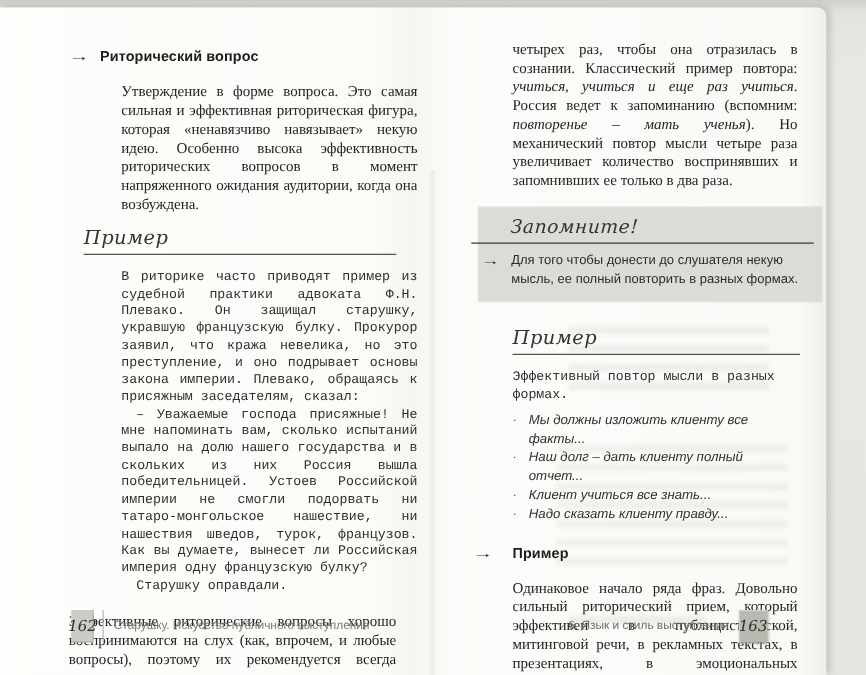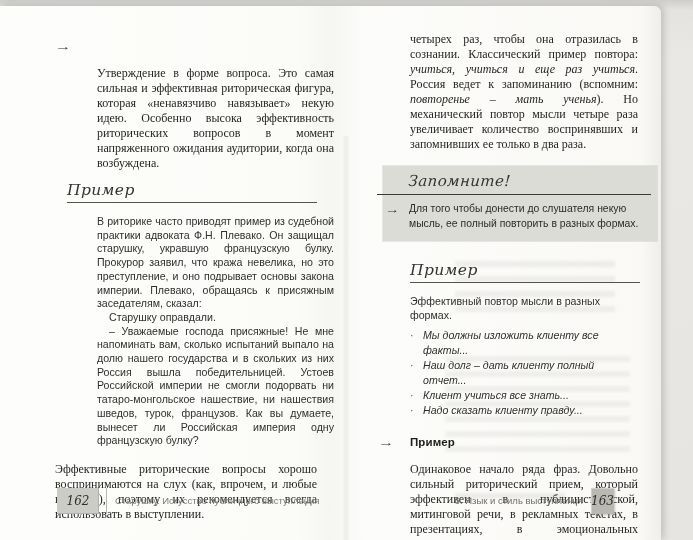--- a/index.html
+++ b/index.html
@@ -30,21 +30,21 @@
   .col-right .head .arrow{width:32px;flex:0 0 32px;}
 
   .serif-p{font-size:12px;line-height:15px;text-align:justify;color:#262523;margin:0;}
   .indent-l{margin-left:42px;}
   .indent-r{margin-left:32px;}
 
   .script-head{font-family:"DejaVu Serif",serif;font-style:italic;font-size:15.5px;
         color:#34332f;letter-spacing:.4px;transform:skewX(-4deg);transform-origin:left bottom;}
   .script-rule{border-bottom:1.5px solid #55534d;padding-bottom:3px;}
 
-  .sans-block{font-family:Liberation Sans, sans-serif;font-size:10.6px;line-height:13.7px;
+  .sans-block{font-family:Liberation Mono, monospace;font-size:10.6px;line-height:13.7px;
         text-align:justify;color:#302f2d;}
   .sans-block p{margin:0;}
   .sans-block p.para-indent{text-indent:12px;}
 
   .bullets{font-family:"Liberation Sans",sans-serif;font-style:italic;font-size:10.6px;
         line-height:15px;color:#302f2d;}
   .bullet-row{display:flex;}
   .bullet-dot{width:13px;flex:0 0 13px;font-style:normal;color:#555;}
 
   .remember-box{
@@ -55,21 +55,21 @@
   .remember-rule{border-bottom:1.6px solid #3b3a37;margin:4px 0 7px -31px;}
   .remember-body{display:flex;font-family:"Liberation Sans",sans-serif;font-size:10.4px;
         line-height:14.5px;color:#2c2b29;}
   .remember-body .arrow{flex:0 0 24px;margin-left:-23px;transform:scaleX(1.4);
         transform-origin:left center;font-size:10.5px;}
 
   .footer{position:absolute;top:481px;height:27px;display:flex;align-items:center;
         font-family:"Liberation Sans",sans-serif;font-size:9.5px;color:#7b7a75;}
   .footer-left{left:57px;}
   .footer-right{right:47px;}
-  .pagenum-box{width:42px;height:26px;display:flex;align-items:center;justify-content:center;
+  .pagenum-box{width:18px;height:26px;display:flex;align-items:center;justify-content:center;
         font-family:"DejaVu Serif",serif;font-style:italic;font-size:12px;color:#2e2d2a;}
   .box-left{background:#ccccc6;box-shadow:inset -1px -1px 0 rgba(140,138,130,.4);}
   .box-right{background:#b9b9b1;box-shadow:inset 1px 1px 0 rgba(255,255,255,.35),1px 1px 2px rgba(120,118,110,.4);}
   .footer-divider{width:1px;height:26px;background:#b9b8b2;margin:0 8px 0 7px;}
   .footer-right .label{margin-right:8px;color:#6f6e69;}
 
   .ghost{position:absolute;filter:blur(1.5px);opacity:.08;pointer-events:none;
         background:repeating-linear-gradient(180deg,#5a584f 0 6px,transparent 6px 15px);}
   .g1{left:455px;top:255px;width:160px;height:55px;}
   .g2{left:445px;top:350px;width:185px;height:105px;opacity:.07;}
@@ -82,32 +82,33 @@
 </head>
 <body>
 
 <div class="spread">
   <div class="spine"></div>
 
   <div class="col col-left">
 
     <div class="head">
       <span class="arrow">→</span>
+      <span>Риторический вопрос</span>
     </div>
 
     <p class="serif-p indent-l mt14" style="width:237px">Утверждение в форме вопроса. Это самая сильная и эффективная риторическая фигура, которая «ненавязчиво навязывает» некую идею. Особенно высока эффективность риторических вопросов в момент напряженного ожидания аудитории, когда она возбуждена.</p>
 
     <div class="script-rule mt10" style="margin-left:12px">
       <span class="script-head">Пример</span>
     </div>
 
     <div class="sans-block indent-l mt12" style="width:237px">
       <p>В риторике часто приводят пример из судебной практики адвоката Ф.Н. Плевако. Он защищал старушку, укравшую французскую булку. Прокурор заявил, что кража невелика, но это преступление, и оно подрывает основы закона империи. Плевако, обращаясь к присяжным заседателям, сказал:</p>
+      <p class="para-indent">– Уважаемые господа присяжные! Не мне напоминать вам, сколько испытаний выпало на долю нашего государства и в скольких из них Россия вышла победительницей. Устоев Российской империи не смогли подорвать ни татаро-монгольское нашествие, ни нашествия шведов, турок, французов. Как вы думаете, вынесет ли Российская империя одну французскую булку?</p>
       <p class="para-indent">Старушку оправдали.</p>
-      <p class="para-indent">– Уважаемые господа присяжные! Не мне напоминать вам, сколько испытаний выпало на долю нашего государства и в скольких из них Россия вышла победительницей. Устоев Российской империи не смогли подорвать ни татаро-монгольское нашествие, ни нашествия шведов, турок, французов. Как вы думаете, вынесет ли Российская империя одну французскую булку?</p>
     </div>
 
     <p class="serif-p mt14" style="width:262px">Эффективные риторические вопросы хорошо воспринимаются на слух (как, впрочем, и любые вопросы), поэтому их рекомендуется всегда использовать в выступлении.</p>
 
     <div class="head mt18">
       <span class="arrow">→</span>
       <span>Повтор</span>
     </div>
 
   </div>

